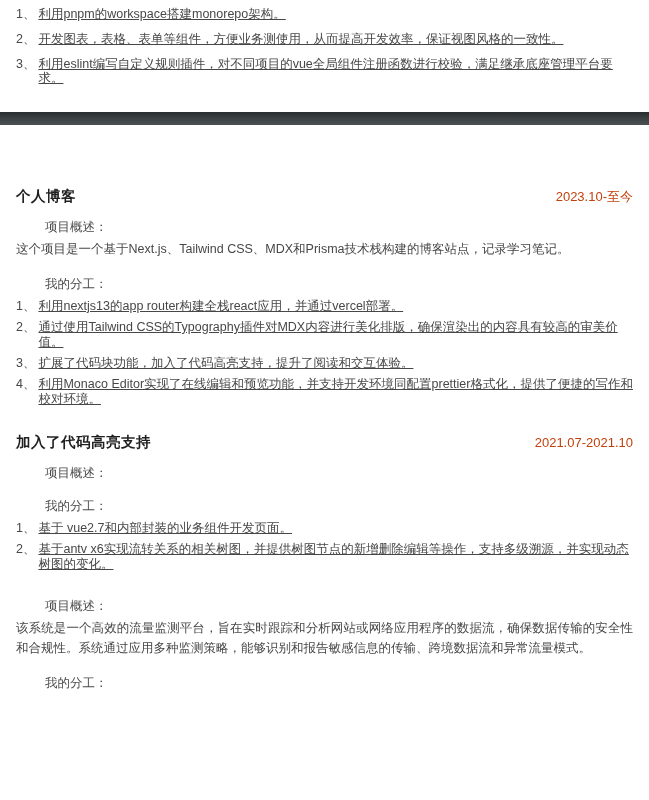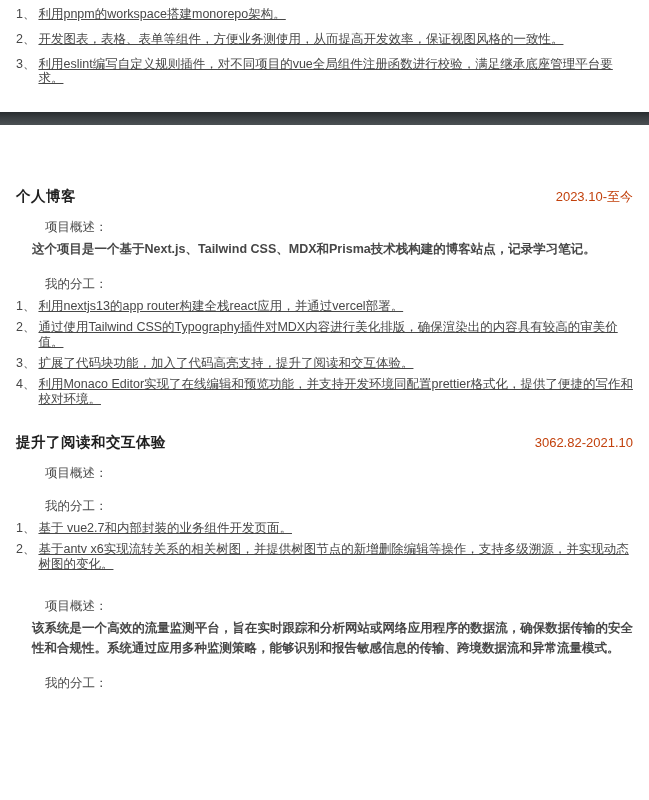--- a/index.html
+++ b/index.html
@@ -81,24 +81,23 @@
     font-size: 13px;
     color: #c2410c;
   }
   .label {
     margin-top: 13px;
     line-height: 16px;
     color: #4a4a4a;
     margin-left: 29px;
   }
   .overview-text {
-    margin: 4px 0 0 16px;
+    margin: 4px 0 0 0;
     line-height: 20px;
     text-align: justify;
-    font-weight: bold;
   }
   .duties-label {
     margin-top: 17px;
   }
   .project ol.duty-list {
     margin-top: 7px;
   }
   .project ol.duty-list li {
     margin-bottom: 6px;
   }
@@ -152,22 +151,22 @@
             </li>
             <li>
               <span class="marker">4、</span>
               <span class="li-text">利用Monaco Editor实现了在线编辑和预览功能，并支持开发环境同配置prettier格式化，提供了便捷的写作和校对环境。</span>
             </li>
           </ol>
   </div>
 
   <div class="project">
     <div class="project-header">
-      <h2 class="project-title">提升了阅读和交互体验</h2>
-      <span class="project-period">3062.82-2021.10</span>
+      <h2 class="project-title">加入了代码高亮支持</h2>
+      <span class="project-period">2021.07-2021.10</span>
     </div>
     <div class="label overview-label">项目概述：</div>
     <div class="label duties-label">我的分工：</div>
     <ol class="duty-list">
             <li>
               <span class="marker">1、</span>
               <span class="li-text">基于 vue2.7和内部封装的业务组件开发页面。</span>
             </li>
             <li>
               <span class="marker">2、</span>

